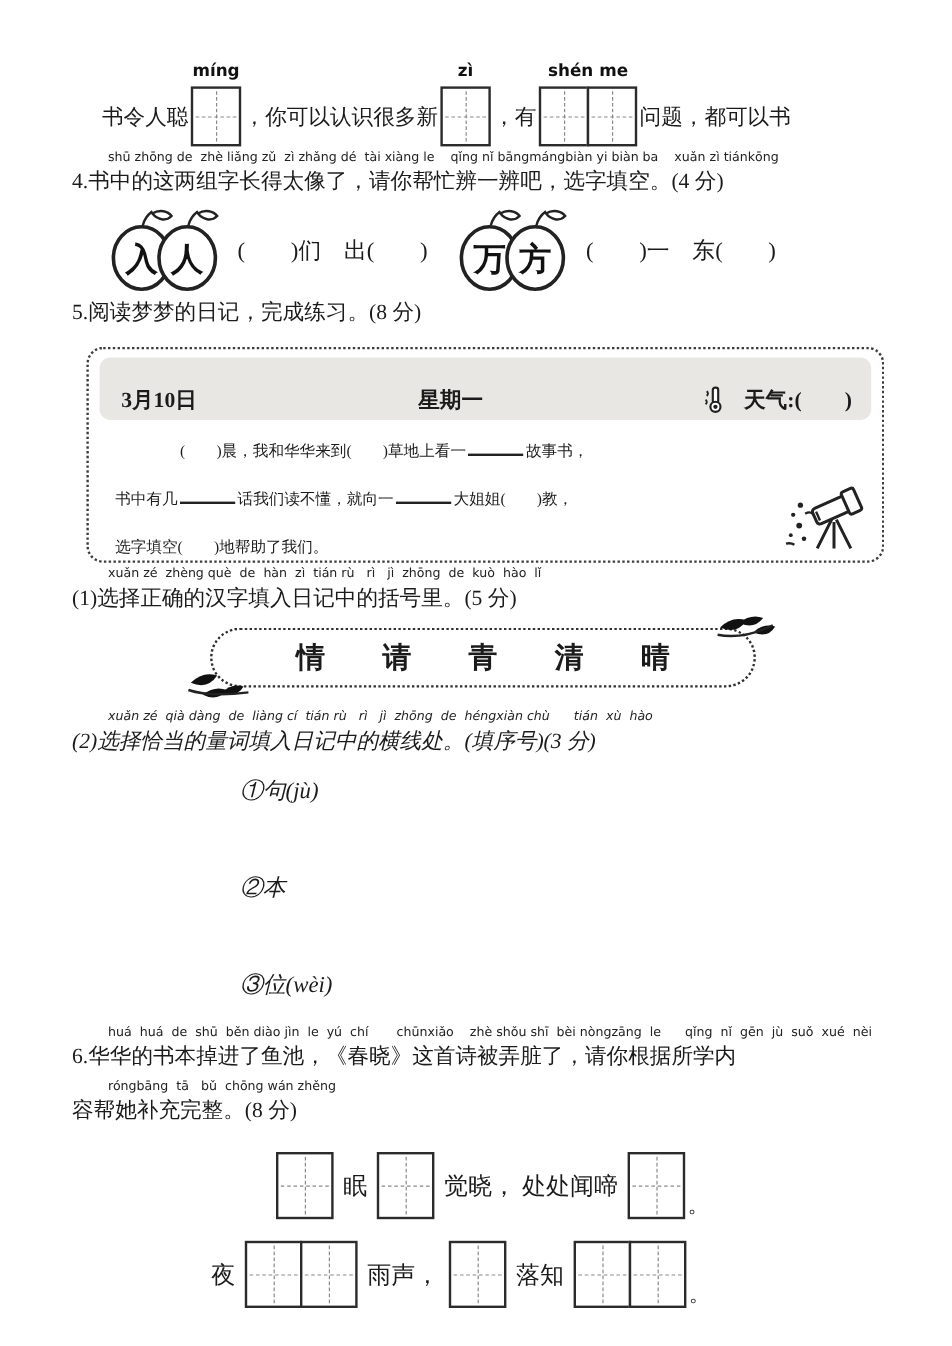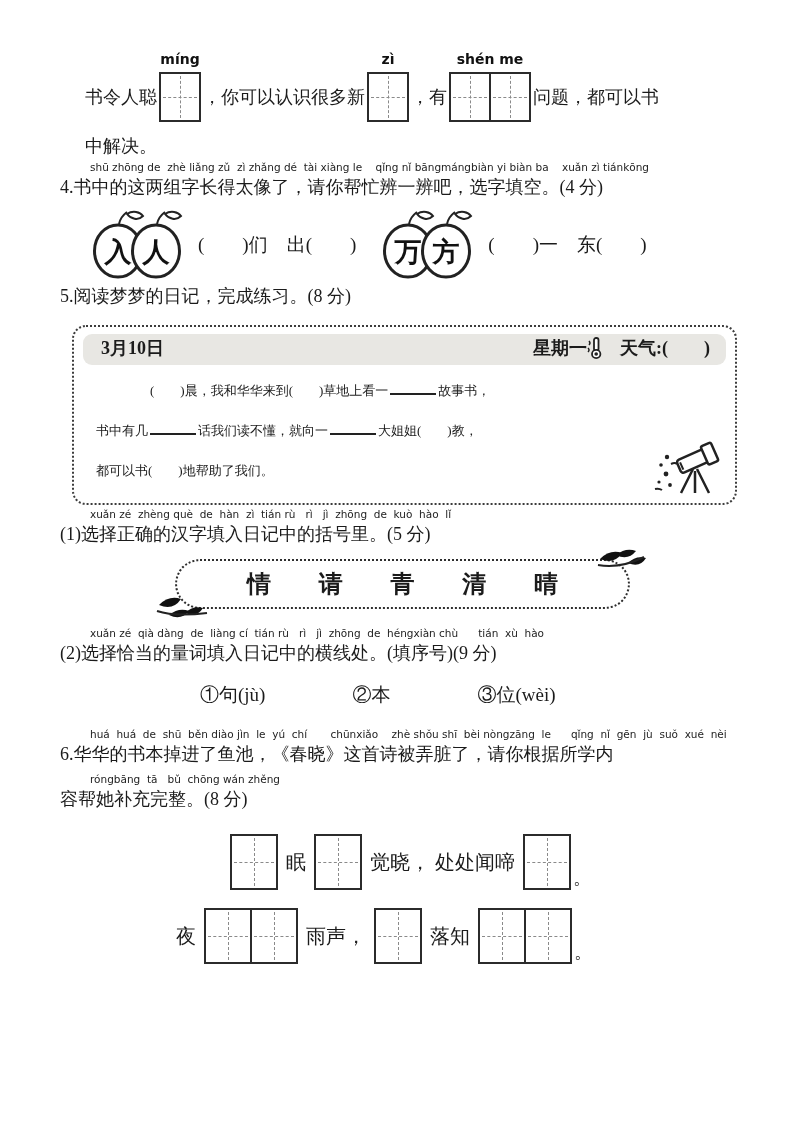--- a/index.html
+++ b/index.html
@@ -41,42 +41,42 @@
   .fill-text { font-size:19px; white-space:pre; margin:0 26px 0 10px; }
   .apple-char { font-family:"Liberation Serif",serif; font-weight:bold; }
 
   
   .diary {
     position:relative; margin:16px 6px 0 12px; height:180px;
     border:2.5px dotted #3c3c3c; border-radius:14px; background:#fff;
   }
   .diary-header {
     display:flex; align-items:center; margin:7px 9px 0 9px;
-    background:#e8e7e3; border-radius:9px; padding:2px 16px 5px 18px;
+    background:#e8e7e3; border-radius:9px; padding:23px 16px 5px 18px;
     font-size:18px; font-weight:bold;
   }
   .diary-header .date { flex:none; }
-  .diary-header .weekday { flex:1; text-align:right; }
+  .diary-header .weekday { flex:1; text-align:center; }
   .diary-header .weather { flex:none; display:inline-flex; align-items:center; gap:18px; }
   .diary-body { padding:6px 22px 0 22px; font-size:13px; line-height:40px; }
   .diary-line1 { text-indent:54px; }
   .blank { display:inline-block; width:46px; height:4px; border-bottom:2px solid #222; margin:0 2px; }
   .telescope { position:absolute; right:8px; bottom:4px; }
 
   
   .banner {
     position:relative; margin:12px 0 0 115px; width:455px; height:50px;
     border:2.5px dotted #2e2e2e; border-radius:26px;
     display:flex; align-items:center; justify-content:space-around;
     padding:0 46px; font-size:24px; font-weight:bold;
   }
   .leaves-bl { position:absolute; left:-22px; bottom:-16px; }
   .leaves-tr { position:absolute; right:-20px; top:-16px; }
 
-  .options-row { display:flex; margin:16px 0 0 140px; gap:87px; font-size:19px; white-space:pre; }
+  .options-row { display:flex; margin:16px 0 0 140px; gap:55px; font-size:19px; white-space:pre;flex-direction:column; }
 
   .poem-row { display:flex; align-items:center; font-size:20px; }
   .poem-row .txt { white-space:pre; margin:0 8px; }
   .poem1 { margin:22px 0 0 170px; }
   .poem2 { margin:18px 0 0 108px; }
   .poem-end { align-self:flex-end; margin-left:2px; font-size:18px; }
 
   svg .ln { fill:none; stroke:#222; }
 </style>
 </head>
@@ -99,21 +99,20 @@
       <span class="zh">，有</span>
       <span class="tian-wrap">
         <span class="pinyin-label">shén  me</span>
         <span class="tian-group">
           <span class="tian"></span>
           <span class="tian"></span>
         </span>
       </span>
       <span class="zh">问题，都可以书</span>
     </div>
-    <div class="intro-line2 zh">中解决。</div>
   </section>
 
   <section class="section">
     <div class="pinyin">shū zhōng de  zhè liǎng zǔ  zì zhǎng dé  tài xiàng le    qǐng nǐ bāngmángbiàn yi biàn ba    xuǎn zì tiánkōng</div>
     <div class="qtext">4.书中的这两组字长得太像了，请你帮忙辨一辨吧，选字填空。(4 分)</div>
     <div class="apples-row">
       <svg class="apple-pair" width="96" height="70" viewBox="0 0 96 70">
         <path class="ln" stroke-width="2" d="M27 14 C28 9 31 5 35 2"></path>
         <path d="M35 4 C41 0 48 2 51 6 C46 11 39 9 35 4 Z" fill="#fff" stroke="#222" stroke-width="2"></path>
         <ellipse cx="26" cy="41" rx="23.5" ry="26" fill="#fff" stroke="#222" stroke-width="3"></ellipse>
@@ -157,21 +156,21 @@
       </span>
     </div>
     <div class="diary-body">
       <div class="diary-line1">
         <span>(　　)晨，我和华华来到(　　)草地上看一</span><span class="blank"></span><span>故事书，</span>
       </div>
       <div>
         <span>书中有几</span><span class="blank"></span><span>话我们读不懂，就向一</span><span class="blank"></span><span>大姐姐(　　)教，</span>
       </div>
       <div>
-        <span>都可以书(　　)地帮助了我们。</span>
+        <span>选字填空(　　)地帮助了我们。</span>
       </div>
     </div>
     <svg class="telescope" width="74" height="68" viewBox="0 0 74 68">
       <g transform="rotate(-24 42 28)">
         <rect x="24" y="22" width="30" height="14" rx="3" fill="#fff" stroke="#222" stroke-width="2.5"></rect>
         <rect x="52" y="19" width="11" height="20" rx="2" fill="#fff" stroke="#222" stroke-width="2.5"></rect>
         <path class="ln" stroke-width="2" d="M27 25 L27 33"></path>
       </g>
       <path class="ln" stroke-width="2.5" d="M40 38 L28 62 M44 38 L56 62 M42 40 L42 62"></path>
       <circle cx="14" cy="26" r="2.2" fill="#222"></circle>
@@ -202,23 +201,23 @@
     <span>清</span>
     <span>晴</span>
     <svg class="leaves-tr" width="58" height="36" viewBox="0 0 58 36">
       <path d="M10 14 Q20 4 32 8 Q24 20 10 14 Z" fill="#111"></path>
       <path d="M26 10 Q36 2 46 6 Q38 16 26 10 Z" fill="#111"></path>
       <path d="M38 18 Q46 10 56 13 Q50 23 38 18 Z" fill="#111"></path>
       <path class="ln" stroke-width="2" d="M8 20 Q30 24 54 12"></path>
     </svg>
   </div>
 
-  <section class="section" style="margin-top:18px;">
+  <section class="section" style="margin-top:18px;font-style:italic;">
     <div class="pinyin">xuǎn zé  qià dàng  de  liàng cí  tián rù   rì   jì  zhōng  de  héngxiàn chù      tián  xù  hào</div>
-    <div class="qtext">(2)选择恰当的量词填入日记中的横线处。(填序号)(9 分)</div>
+    <div class="qtext">(2)选择恰当的量词填入日记中的横线处。(填序号)(3 分)</div>
     <div class="options-row">
       <span>①句(jù)</span>
       <span>②本</span>
       <span>③位(wèi)</span>
     </div>
   </section>
 
   <section class="section" style="margin-top:20px;">
     <div class="pinyin">huá  huá  de  shū  běn diào jìn  le  yú  chí       chūnxiǎo    zhè shǒu shī  bèi nòngzāng  le      qǐng  nǐ  gēn  jù  suǒ  xué  nèi</div>
     <div class="qtext">6.华华的书本掉进了鱼池，《春晓》这首诗被弄脏了，请你根据所学内</div>

